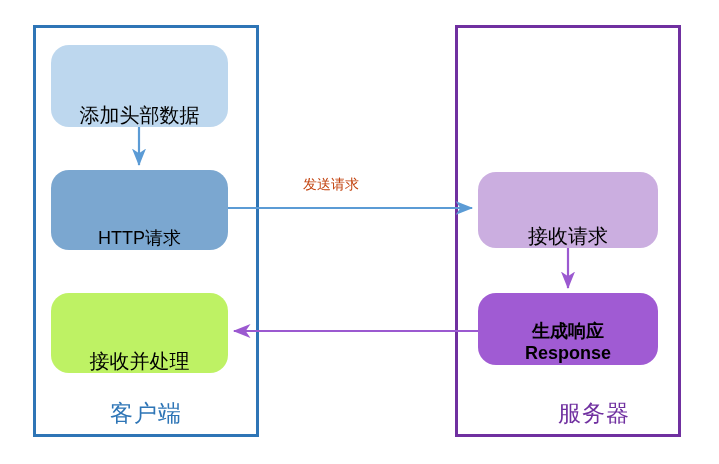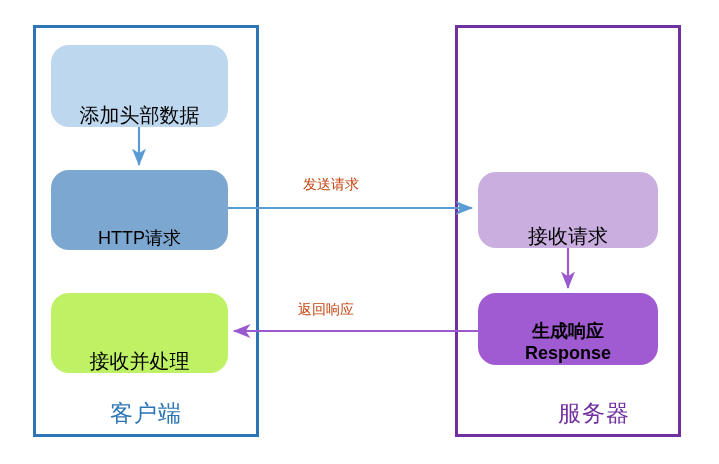--- a/index.html
+++ b/index.html
@@ -209,18 +209,17 @@
     <g>
       <line x1="568" y1="248" x2="568" y2="288" stroke="#9B59D0" stroke-width="2.2" marker-end="url(#arrow-purple)"></line>
     </g>
 
     <g>
       <line x1="478" y1="331" x2="234" y2="331" stroke="#9B59D0" stroke-width="2.2" marker-end="url(#arrow-purple)"></line>
     </g>
   </svg>
 
   <div class="arrow-label label-send">发送请求</div>
-  <div class="arrow-label label-return">返回响应</div>
 
   <div class="caption caption-client">客户端</div>
   <div class="caption caption-server">服务器</div>
 
 </div>
 
 </body></html>

